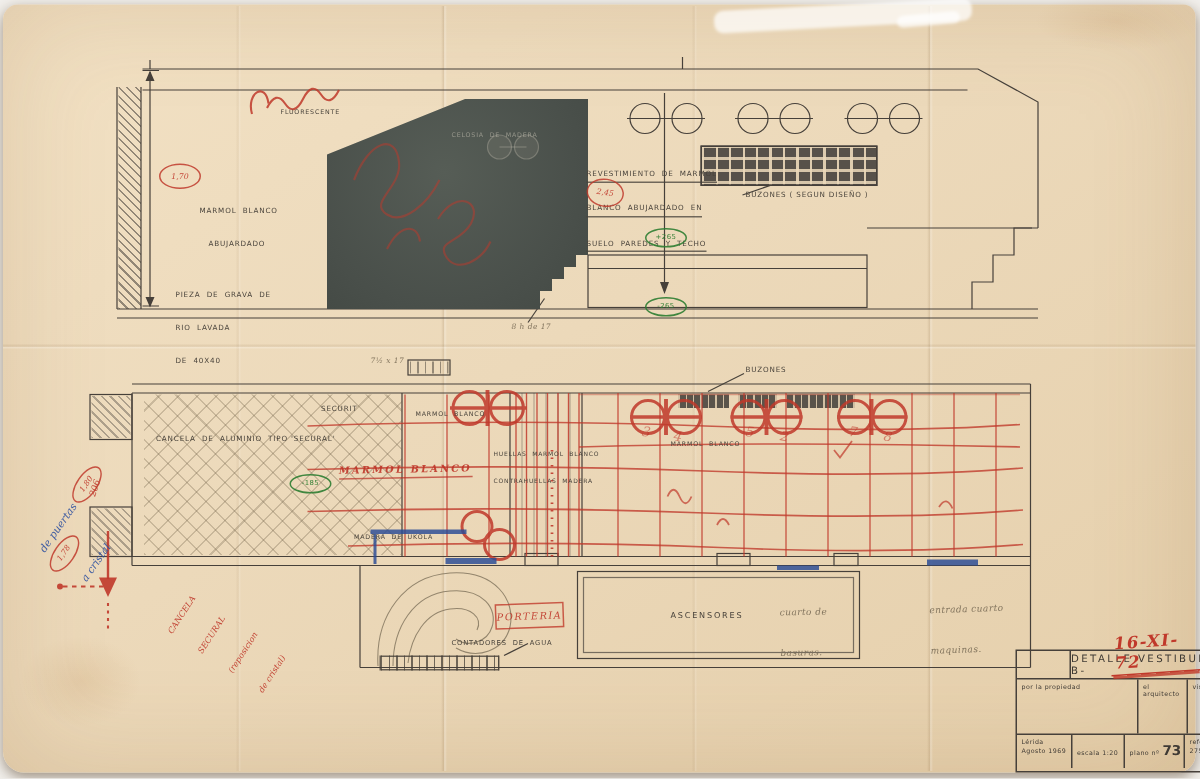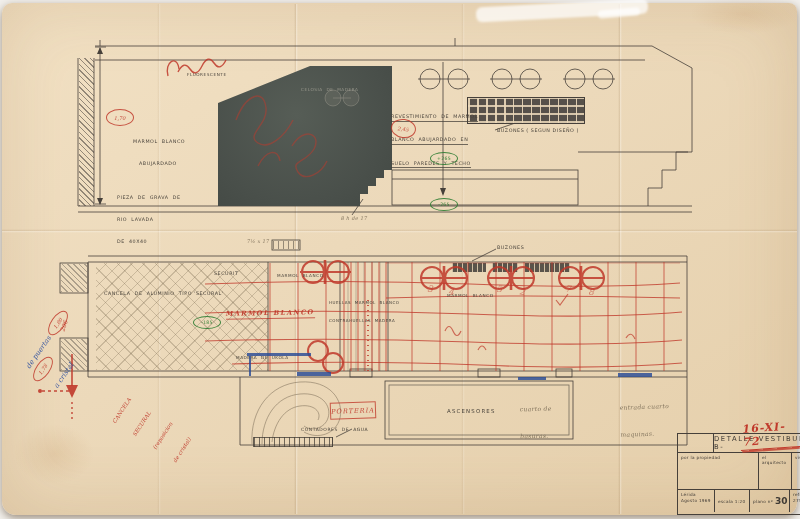--- a/index.html
+++ b/index.html
@@ -309,21 +309,21 @@
       <div class="c3">visado</div>
     </div>
     <div class="r3">
       <div class="c1">
         <span style="display:block">Lérida</span>
         <span style="display:block">Agosto 1969</span>
       </div>
       <div class="c2">escala  1:20</div>
       <div class="c3">
         <span>plano nº</span>
-        <b>30</b>
+        <b>73</b>
       </div>
       <div class="c4">
         <span style="display:block">referencia</span>
         <span style="display:block">275-I/69</span>
       </div>
     </div>
   </div>
 
   <div class="reddate">16-XI-72</div>
 </div>

